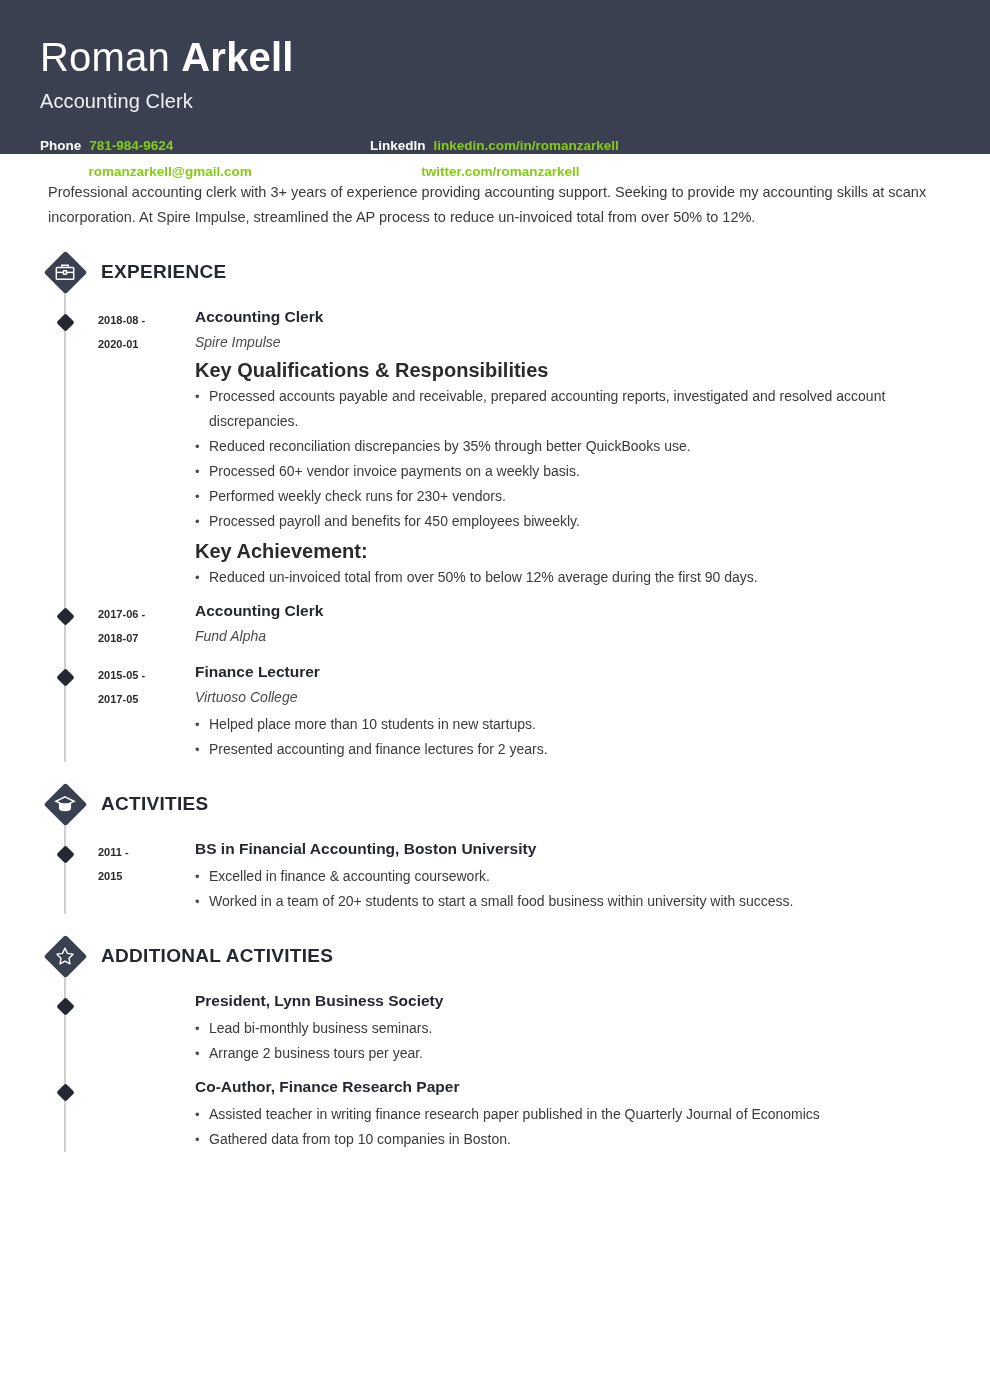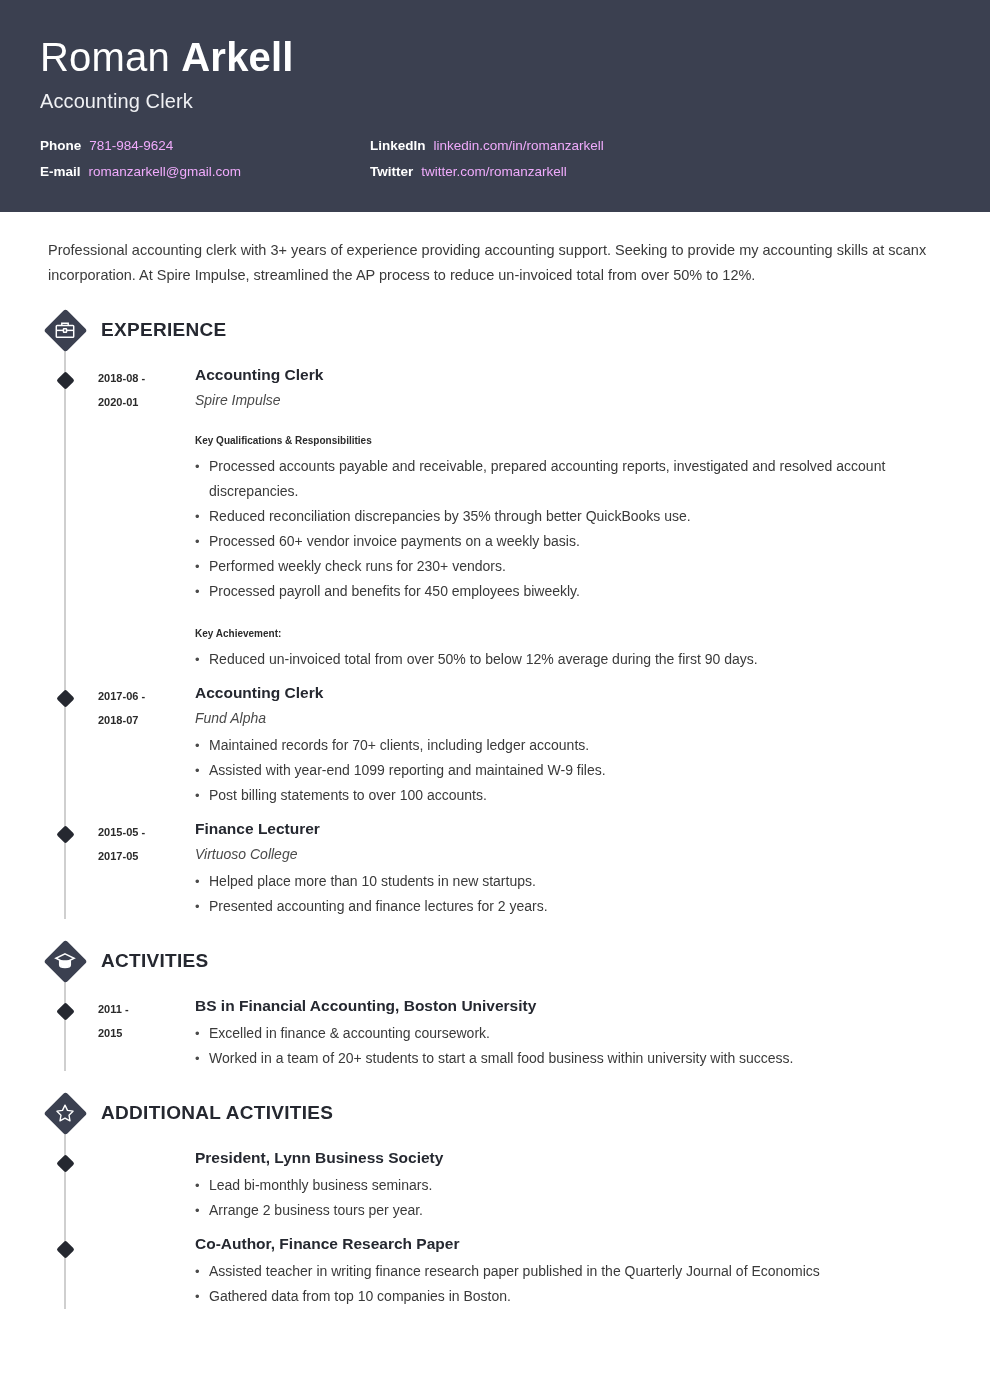--- a/index.html
+++ b/index.html
@@ -9,21 +9,21 @@
     height: 1400px;
     background: #ffffff;
     font-family: "Liberation Sans", sans-serif;
     color: #3a3a3a;
     overflow: hidden;
   }
 
   
   .header {
     background: #3b4050;
-    height: 212px;
+    height: 154px;
     padding: 34px 40px 0 40px;
     color: #ffffff;
     position: relative;
   }
   .name {
     font-size: 40px;
     line-height: 46px;
     font-weight: 300;
     letter-spacing: 0.2px;
     margin: 0;
@@ -44,21 +44,21 @@
     row-gap: 11px;
     font-size: 13.5px;
   }
   .contact-item { display: flex; align-items: flex-end; }
   .contact-label {
     font-weight: 700;
     color: #ffffff;
     margin-right: 8px;
     white-space: nowrap;
   }
-  .contact-value { color: #f0abfc; font-weight: 400; }
+  .contact-value { color: #84cc16; font-weight: 700; }
 
   
   .body-wrap { padding: 0 40px; position: relative; }
 
   .summary {
     font-size: 14.5px;
     line-height: 25px;
     color: #3a3a3a;
     margin: 26px 0 0 8px;
     max-width: 880px;
@@ -152,25 +152,25 @@
     margin: 0 0 4px 0;
   }
   .entry-org {
     font-size: 14px;
     font-style: italic;
     color: #4a4a4a;
     line-height: 21px;
     margin: 0 0 4px 0;
   }
   .entry-subhead {
-    font-size: 10px;
+    font-size: 20px;
     font-weight: 700;
     color: #2b2b2b;
     line-height: 23px;
-    margin: 18px 0 2px 0;
+    margin: 6px 0 2px 0;
   }
   ul.bullets {
     list-style: none;
     margin: 0;
     padding: 0;
   }
   ul.bullets li {
     position: relative;
     padding-left: 14px;
     font-size: 14px;
@@ -261,25 +261,20 @@
 
       <div class="entry">
         <span class="entry-dot"></span>
         <div class="entry-dates">
           <div>2017-06 -</div>
           <div>2018-07</div>
         </div>
         <div class="entry-main">
           <div class="entry-title">Accounting Clerk</div>
           <div class="entry-org">Fund Alpha</div>
-          <ul class="bullets">
-            <li>Maintained records for 70+ clients, including ledger accounts.</li>
-            <li>Assisted with year-end 1099 reporting and maintained W-9 files.</li>
-            <li>Post billing statements to over 100 accounts.</li>
-          </ul>
         </div>
       </div>
 
       <div class="entry">
         <span class="entry-dot"></span>
         <div class="entry-dates">
           <div>2015-05 -</div>
           <div>2017-05</div>
         </div>
         <div class="entry-main">

